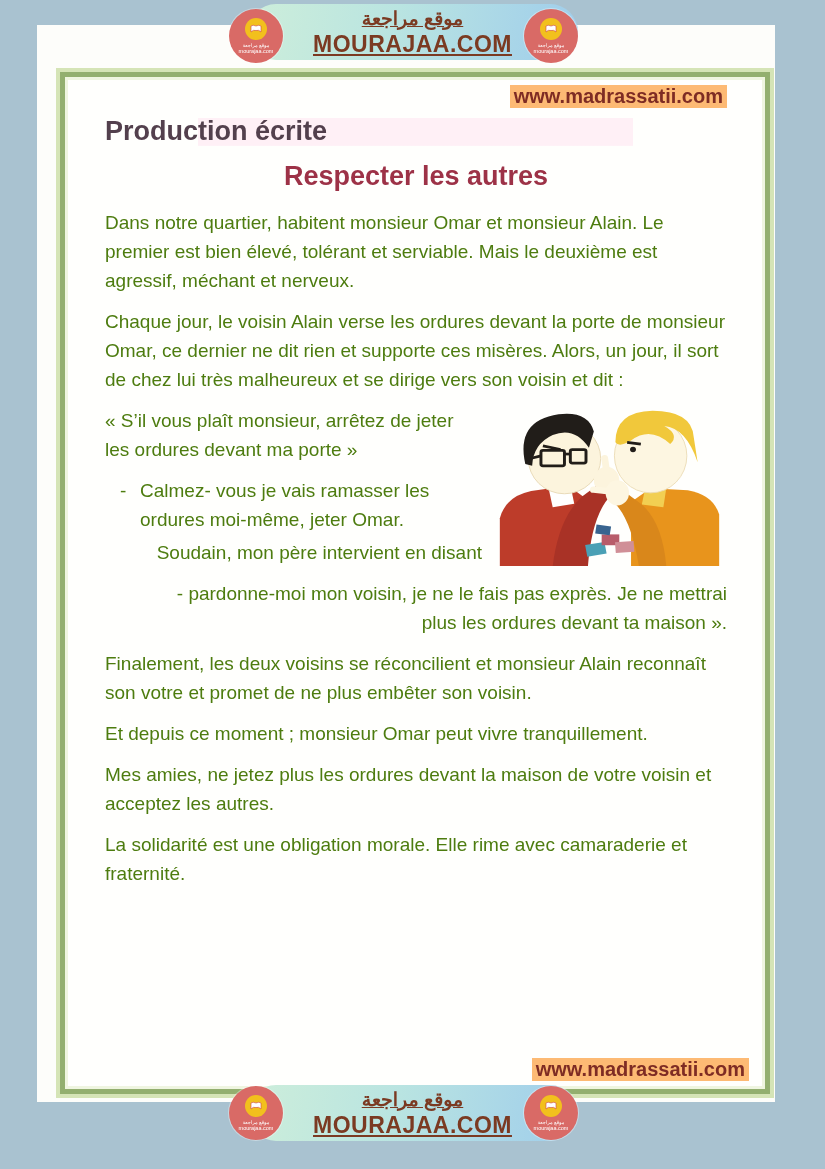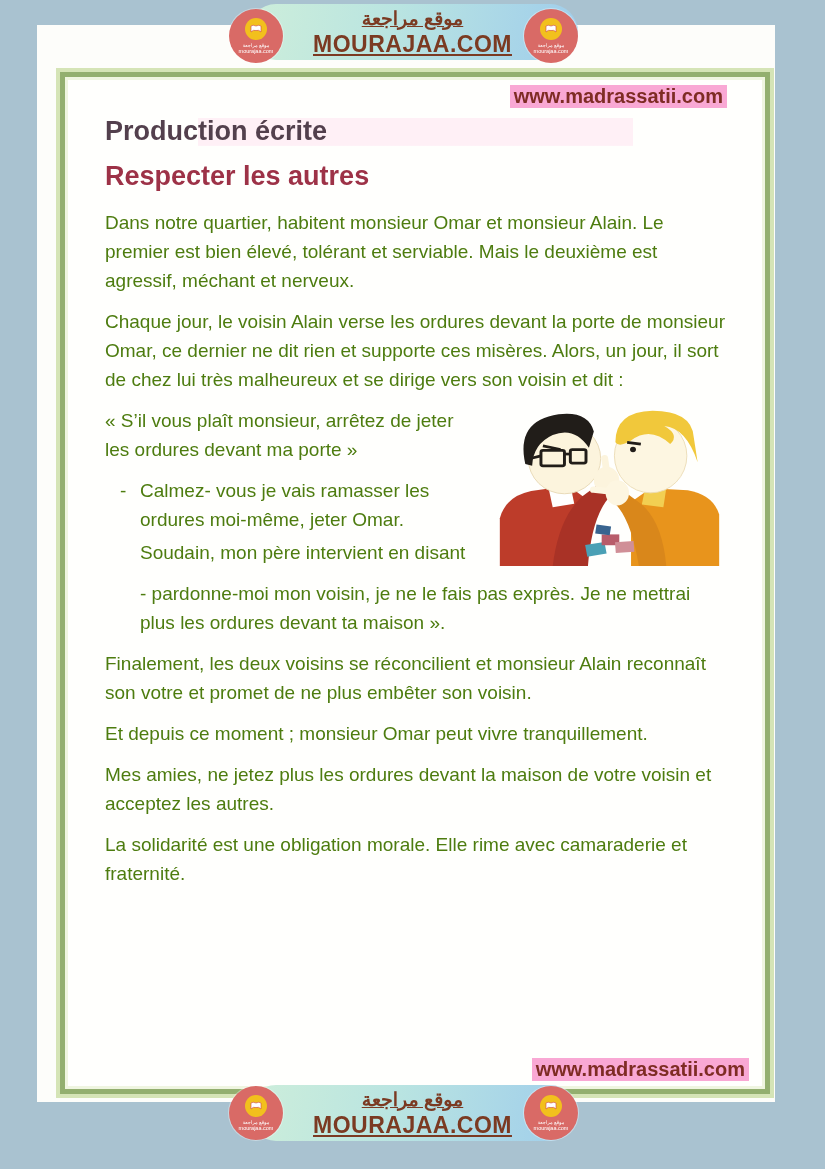--- a/index.html
+++ b/index.html
@@ -15,38 +15,38 @@
   .doc-frame{
     position:absolute;left:60px;top:72px;width:710px;height:1022px;
     box-sizing:border-box;
     background:#fffffd;
     border:5px solid #93af6f;
     box-shadow:0 0 0 4px #d5e4b6, inset 0 0 0 3px #eff5e0;
     padding:8px 38px 6px 40px;
   }
   .watermark{
     font-weight:bold;font-size:20px;color:#7e2c24;
-    background:#f9a8d4;padding:0 4px;white-space:nowrap;
+    background:#fdba74;padding:0 4px;white-space:nowrap;
   }
   .watermark.top{display:block;width:max-content;margin:0 0 0 auto;}
   .watermark.bottom{position:absolute;right:16px;bottom:8px;}
   .doc-title{
     font-size:27px;font-weight:bold;color:#53404d;
     margin:8px 0 6px;background:linear-gradient(#fff0f6 0 0) center/70% 90% no-repeat;
   }
   .doc-subtitle{
-    text-align:left;font-size:27px;font-weight:bold;color:#9d3247;
+    text-align:center;font-size:27px;font-weight:bold;color:#9d3247;
     margin:14px 0 16px;
   }
   .body p{
     font-size:19px;line-height:29px;color:#4d7c0f;margin:0 0 12px;
   }
   .body p.bullet{margin:0 0 4px;padding-left:35px;text-indent:-20px;}
   .body p.bullet .dash{display:inline-block;width:20px;text-indent:0;}
-  .body p.cont{margin:0;padding-left:35px;}
+  .body p.cont{margin:0;padding-left:35px;text-align:right;}
   .body p.cont.last{margin:12px 0 12px;}
   .illu{
     float:right;width:235px;height:158px;margin:2px 0 4px 10px;
   }
   
   .banner{
     position:absolute;left:50%;transform:translateX(-50%);
     width:330px;height:56px;border-radius:30px;
     background:linear-gradient(100deg,#cdeeda 0%,#b9e4e1 45%,#9fcdec 100%);
     display:flex;flex-direction:column;align-items:center;justify-content:center;

